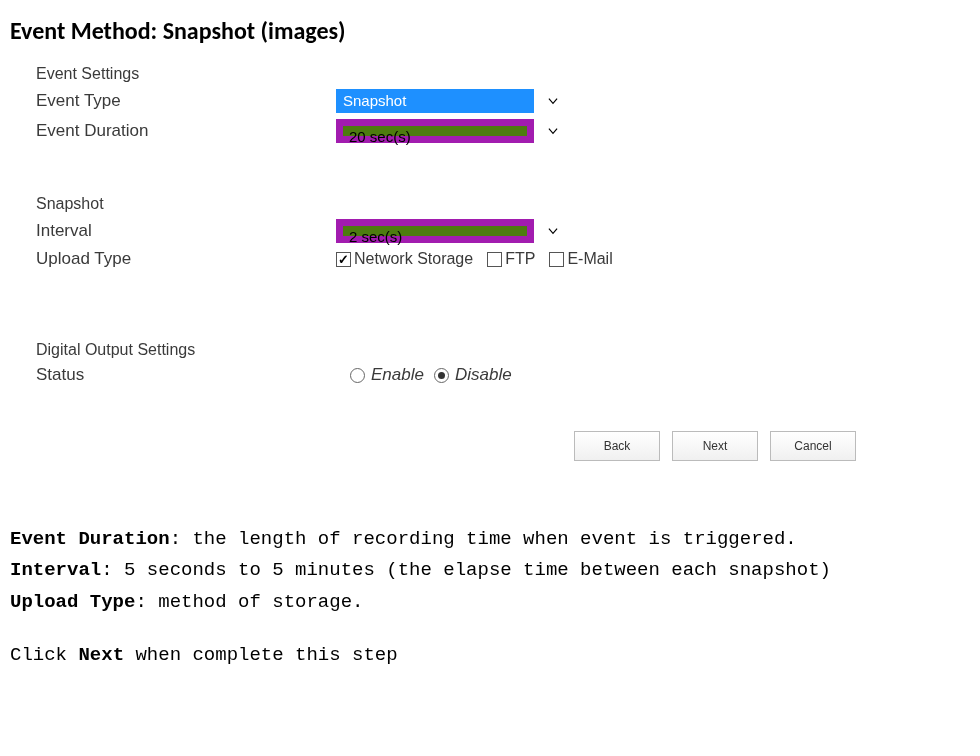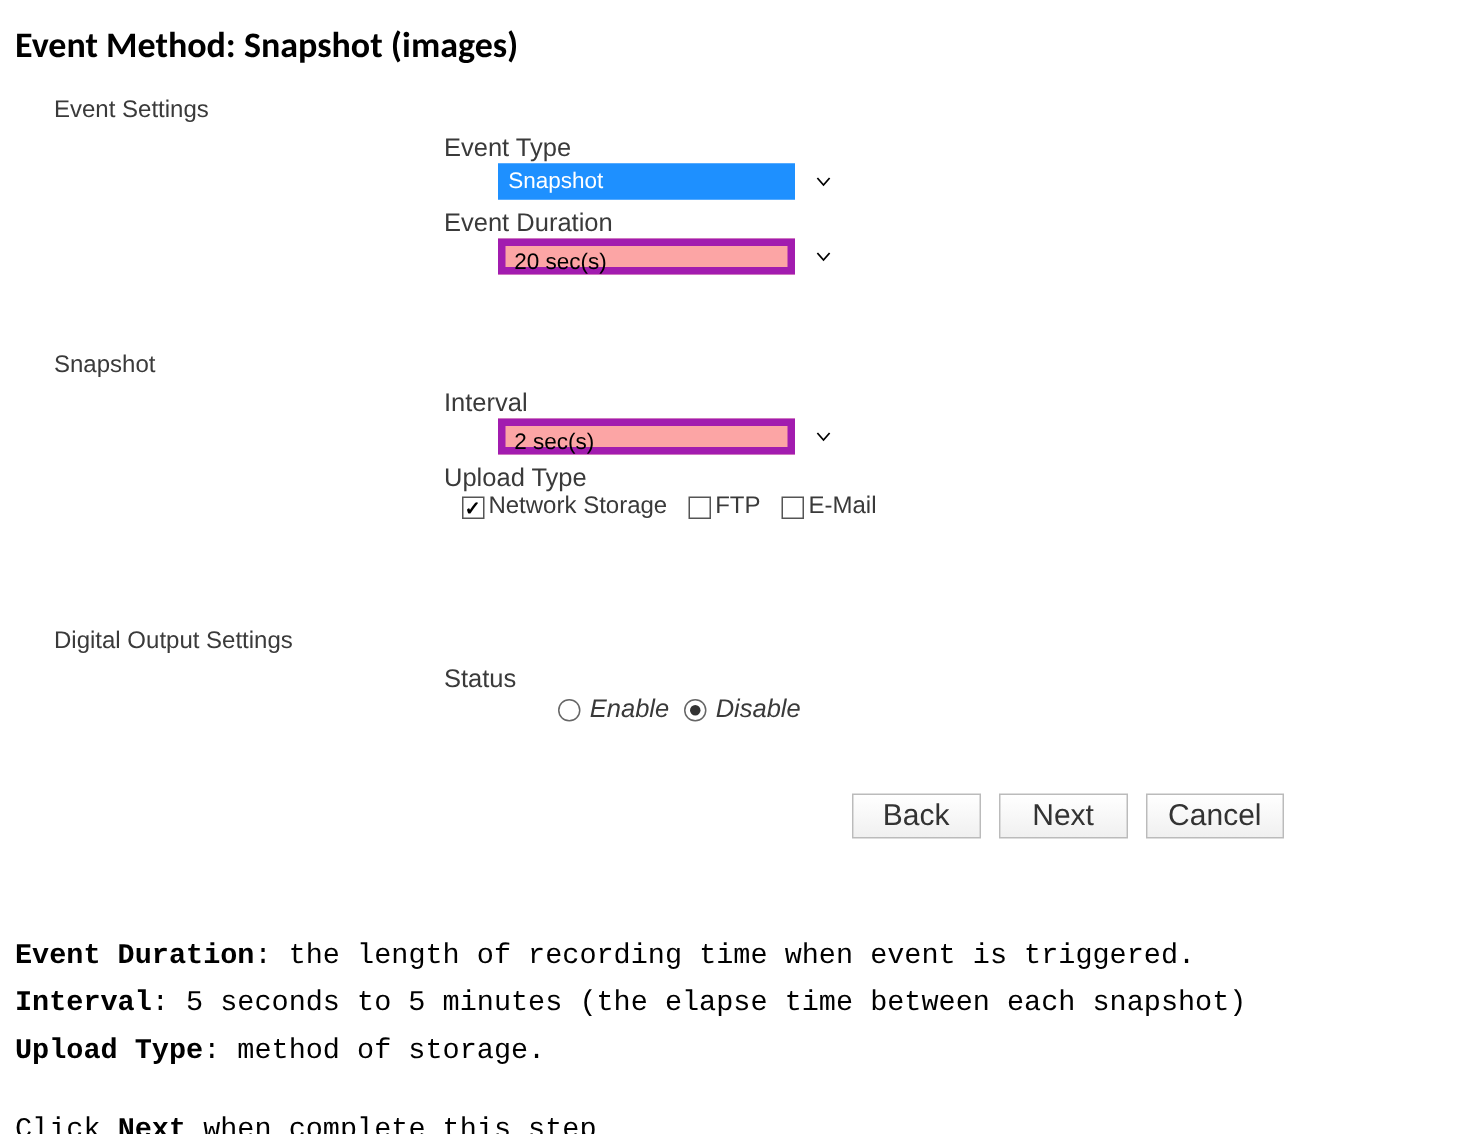--- a/index.html
+++ b/index.html
@@ -28,40 +28,39 @@
       font-size: 16px;
       color: #3a3a3a;
       margin-top: 8px;
       margin-bottom: 6px;
     }
     .form-row {
       display: flex;
       align-items: center;
       margin-bottom: 6px;
       gap: 0;
-      flex-direction: column;
     }
     .form-label {
       width: 300px;
       font-size: 17px;
       color: #3a3a3a;
       padding-left: 0;
     }
     .select-wrap {
       position: relative;
       display: inline-block;
     }
     .select-box {
       width: 198px;
       height: 24px;
-      border: 5px solid #a21caf;
+      border: 7px solid #a21caf;
       padding: 2px 6px;
       font-size: 15px;
       font-family: Arial, Helvetica, sans-serif;
-      background: #fca5a5;
+      background: #4d7c0f;
       line-height: 18px;
       display: inline-block;
       vertical-align: middle;
     }
     .select-box.selected-blue {
       background: #1e90ff;
       color: #ffffff;
       border: 1px solid #1e90ff;
     }
     .chevron-btn {
@@ -151,21 +150,21 @@
       gap: 12px;
       margin-top: 46px;
       padding-right: 0;
     }
     .btn {
       min-width: 86px;
       height: 30px;
       border: 1px solid #bbb;
       border-radius: 0;
       background: linear-gradient(to bottom, #ffffff, #f0f0f0);
-      font-size: 20px;
+      font-size: 12px;
       color: #333;
       cursor: pointer;
       padding: 0 14px;
     }
     .desc-block {
       font-family: Liberation Mono, monospace;
       font-size: 19px;
       color: #000;
       margin-top: 64px;
       margin-left: 10px;

